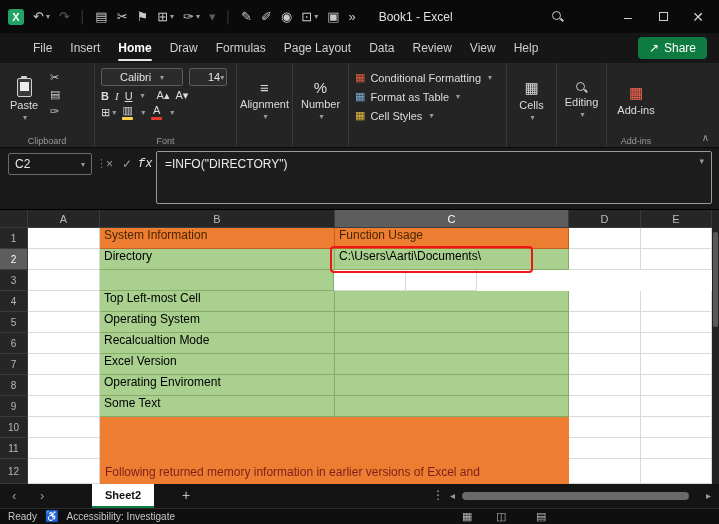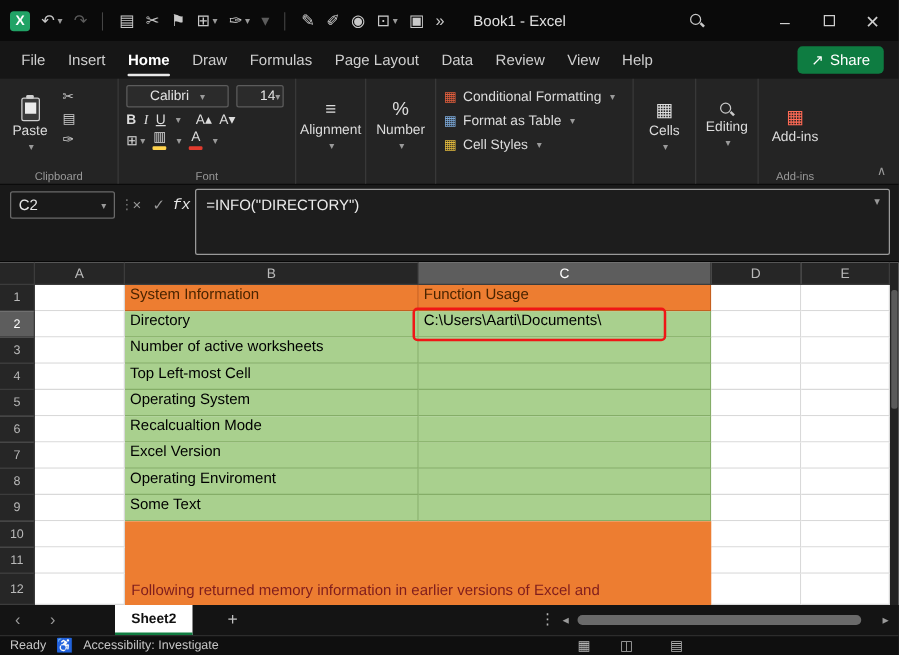--- a/index.html
+++ b/index.html
@@ -12,21 +12,21 @@
 .tsep{color:#454545;font-size:12px}
 .dd{font-size:8px;color:#9a9a9a;margin-left:2px}
 .xlogo{width:16px;height:16px;background:#21a366;border-radius:3px;color:#fff;font-size:11px;font-weight:bold;display:flex;align-items:center;justify-content:center}
 #title{color:#e2e2e2;font-size:12px;margin-left:14px;white-space:nowrap}
 .mag{width:12px;height:12px;position:relative;display:inline-block}
 .mag::before{content:"";position:absolute;left:0;top:0;width:7px;height:7px;border:1.5px solid #c9c9c9;border-radius:50%}
 .mag::after{content:"";position:absolute;left:8px;top:8px;width:4px;height:1.5px;background:#c9c9c9;transform:rotate(45deg)}
 .winbtn{width:26px;text-align:center;color:#cfcfcf;font-size:14px;display:flex;align-items:center;justify-content:center}
 .restorebox{width:9px;height:9px;border:1px solid #cfcfcf;display:inline-block}
 
-#menubar{position:absolute;left:0;top:33px;width:719px;height:30px;background:#161616;display:flex;align-items:stretch;padding-left:8px;font-size:12px}
+#menubar{position:absolute;left:0;top:33px;width:719px;height:30px;background:#161616;display:flex;align-items:stretch;padding-left:24px;font-size:12px}
 .mtab{padding:0 9px;display:flex;align-items:center;color:#cfcfcf;position:relative;white-space:nowrap}
 .mtab.active{color:#fff;font-weight:bold}
 .mtab.active::after{content:"";position:absolute;left:9px;right:9px;bottom:2px;height:2px;background:#e8e8e8;border-radius:1px}
 #share{position:absolute;right:12px;top:4px;height:22px;background:#0e7c41;color:#fff;border-radius:4px;display:flex;align-items:center;gap:5px;padding:0 11px;font-size:12px}
 
 #ribbon{position:absolute;left:0;top:63px;width:719px;height:85px;background:#242424;display:flex;border-bottom:1px solid #0b0b0b}
 .rgroup{position:relative;border-right:1px solid #383838;height:100%;padding:5px 6px 13px;flex:none}
 .glabel{position:absolute;bottom:1px;left:0;right:0;text-align:center;font-size:9px;color:#999}
 .rbtnv{display:flex;flex-direction:column;align-items:center;justify-content:center;gap:2px;height:64px;font-size:11px;color:#dcdcdc}
 .clipicon{width:15px;height:19px;border:1.5px solid #cfcfcf;border-radius:2px;position:relative;background:#3a3a3a}
@@ -326,23 +326,20 @@
         </div>
       <div class="cell w-d"></div>
       <div class="cell w-e"></div>
     </div>
 
     <div class="grow">
       <div class="rh">
           <span>3</span>
         </div>
       <div class="cell w-a"></div>
-      <div class="cell w-b c-green">
-          <span>Number of active worksheets</span>
-        </div>
       <div class="cell w-c c-green">
           <span></span>
         </div>
       <div class="cell w-d"></div>
       <div class="cell w-e"></div>
     </div>
 
     <div class="grow">
       <div class="rh">
           <span>4</span>

